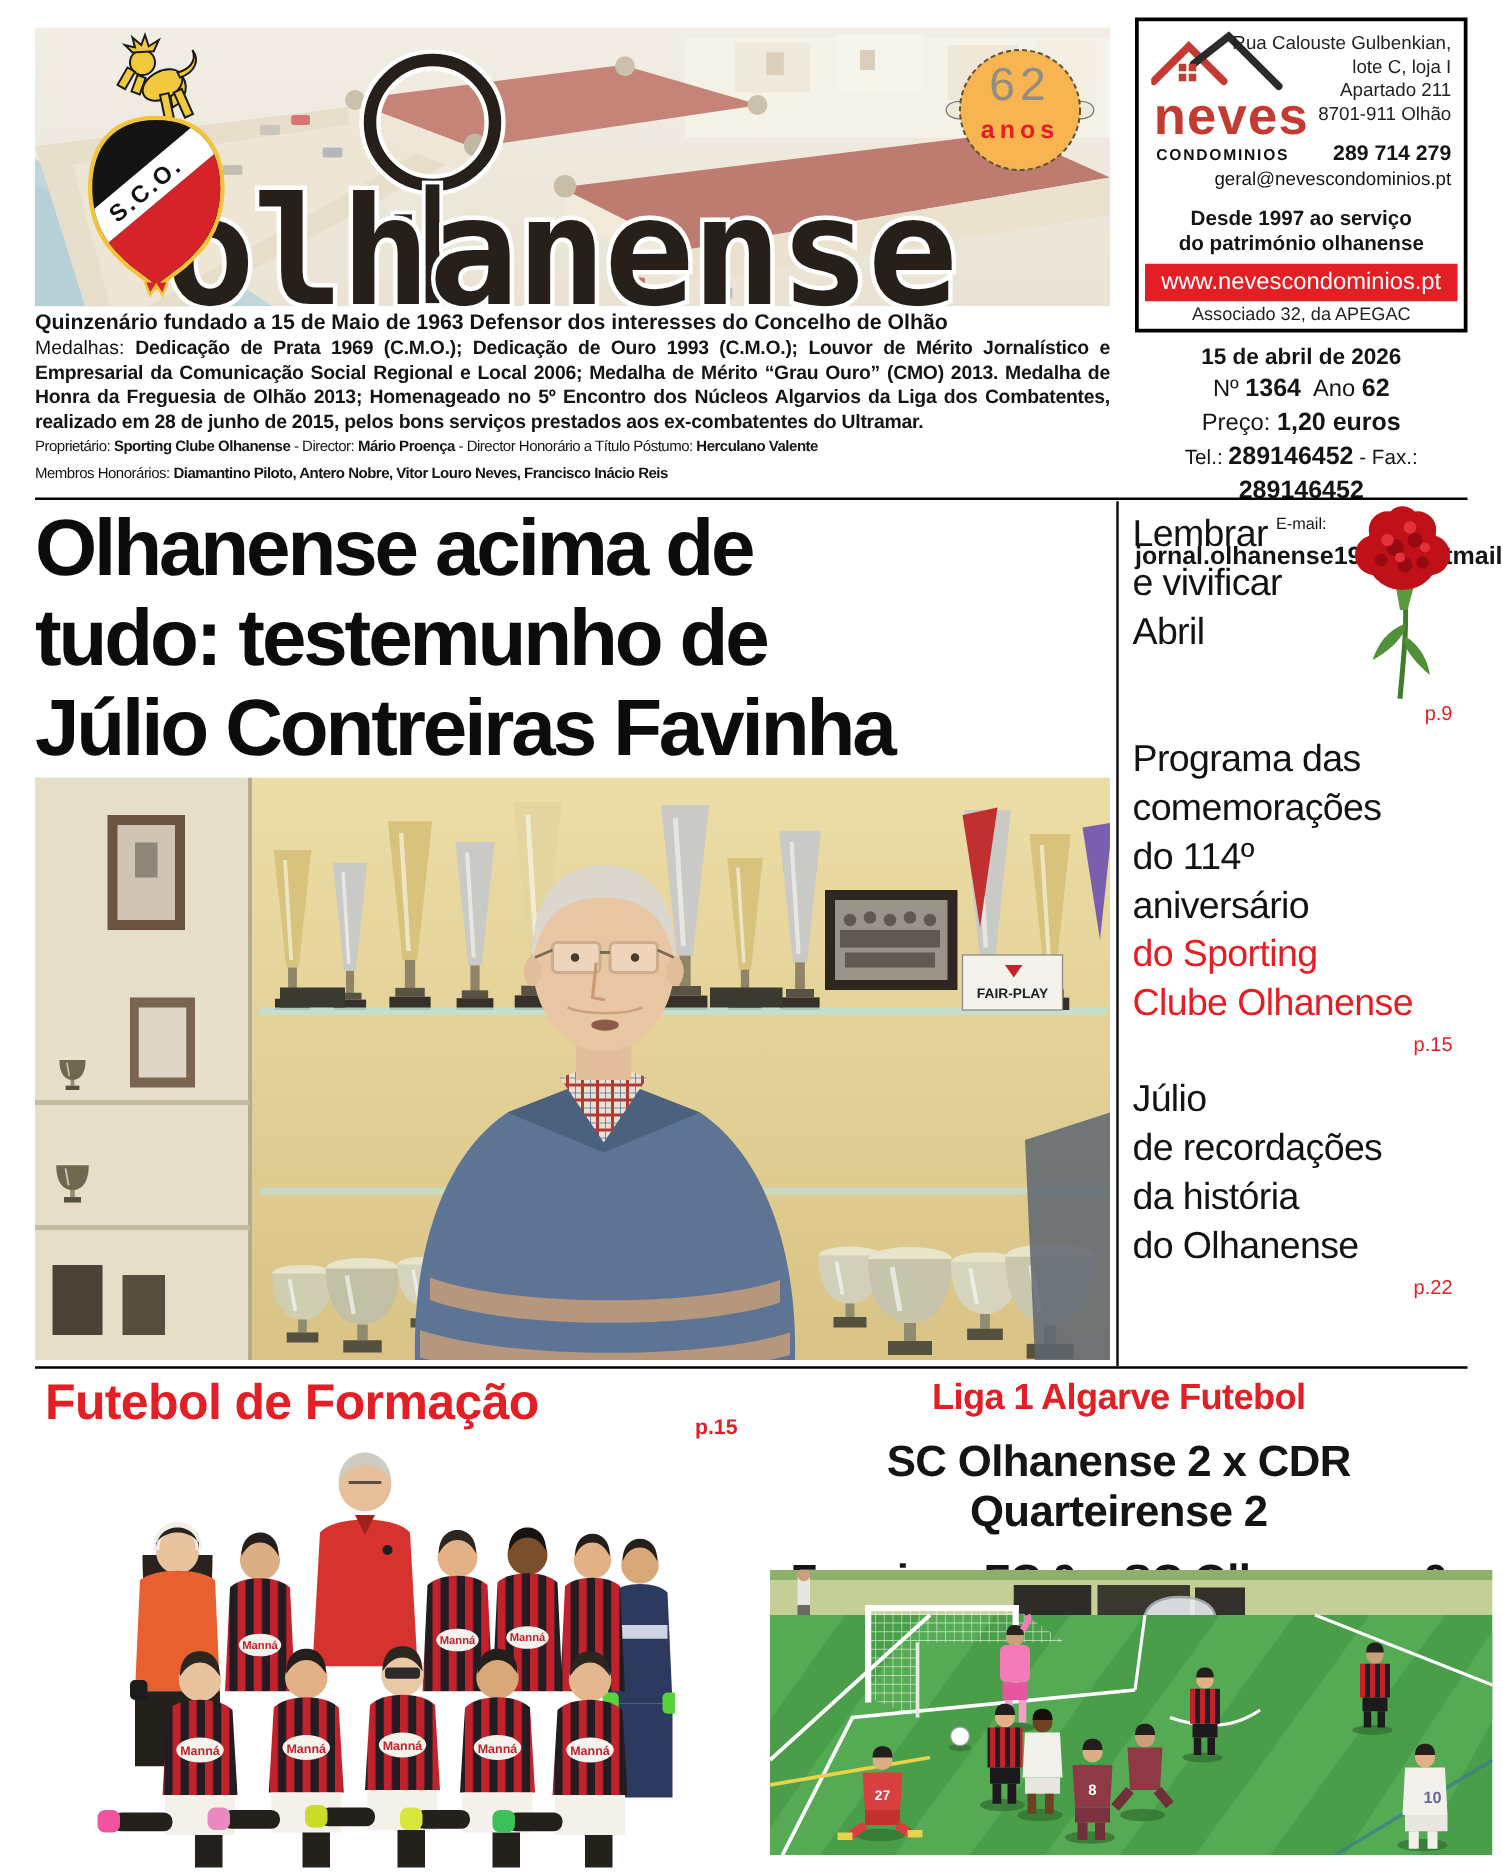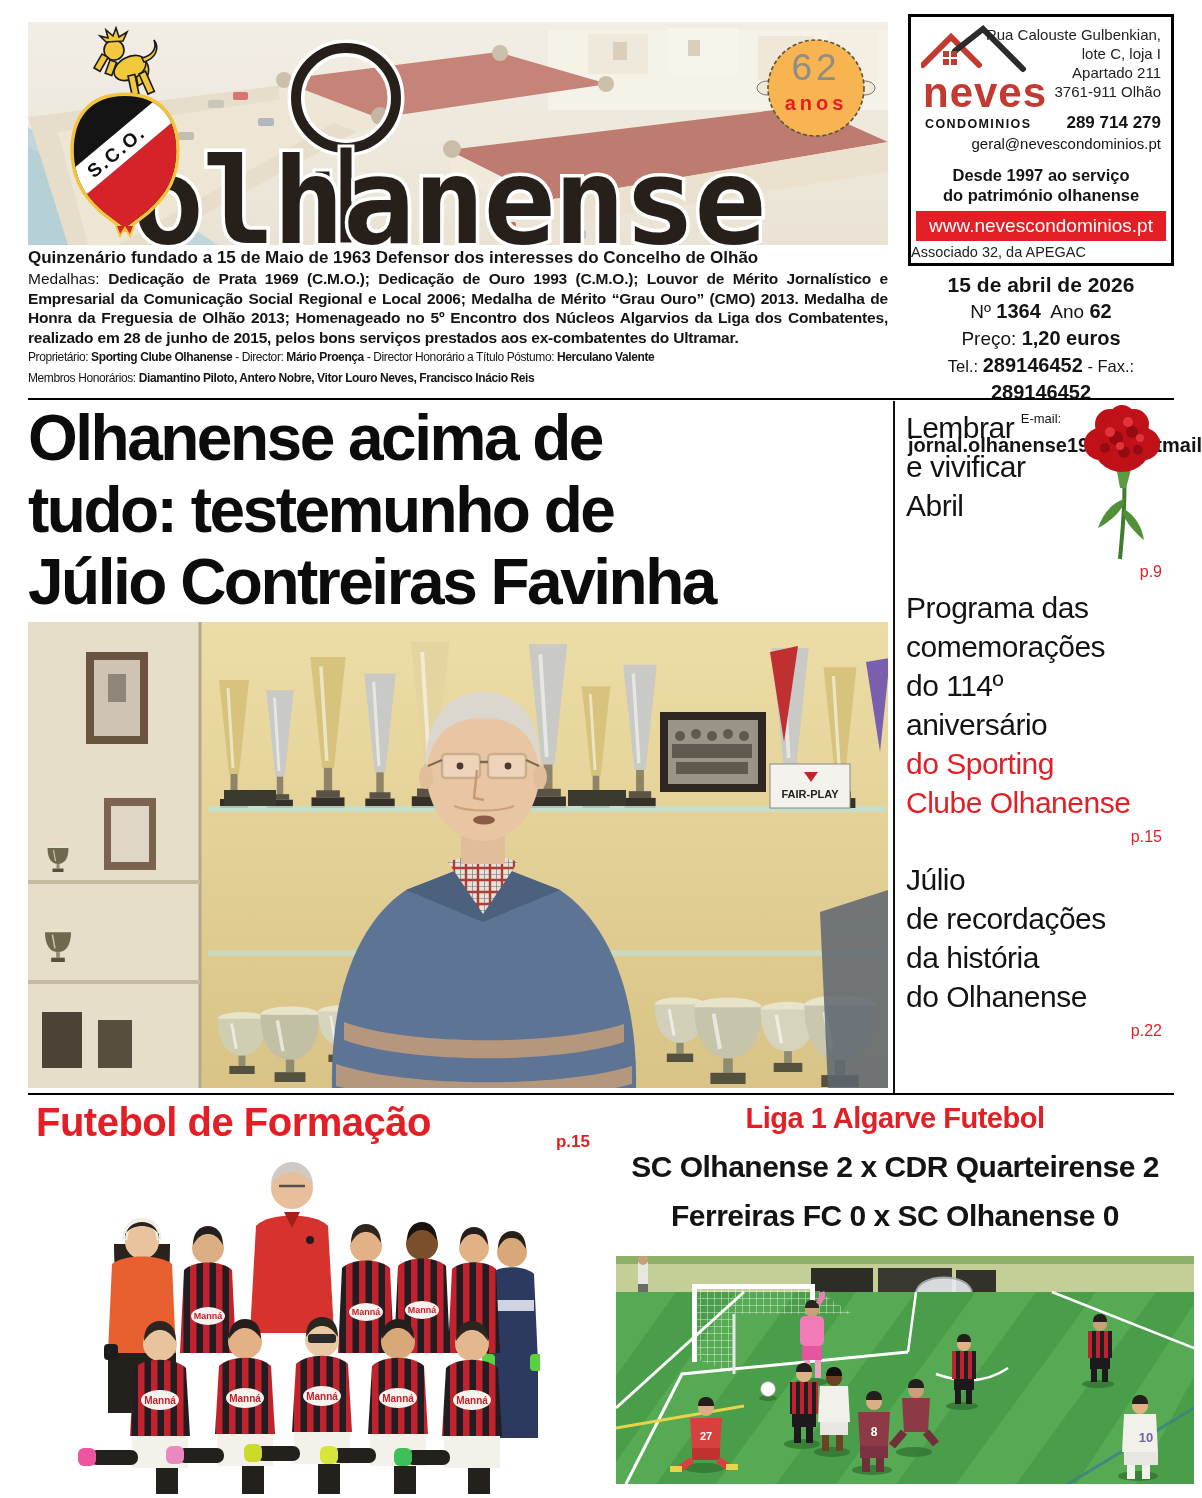--- a/index.html
+++ b/index.html
@@ -13,23 +13,23 @@
   .nv-inner{position:relative;width:100%;height:100%;font-size:15px;}
   .nv-roofs{position:absolute;left:10px;top:8px;}
   .nv-brand{position:absolute;left:12px;top:56px;font-size:42px;font-weight:bold;color:#c23a30;letter-spacing:1px;line-height:40px;}
   .nv-sub{position:absolute;left:14px;top:100px;font-size:12.5px;font-weight:bold;letter-spacing:1.4px;color:#111;}
   .nv-addr{position:absolute;right:10px;top:8px;text-align:right;font-size:15px;line-height:19px;color:#222;}
   .nv-phone{position:absolute;right:10px;top:96px;font-size:17px;font-weight:bold;}
   .nv-email{position:absolute;right:10px;top:118px;font-size:15px;}
   .nv-tag{position:absolute;left:0;top:148px;width:100%;text-align:center;font-size:16.5px;font-weight:bold;line-height:20px;}
   .nv-site{position:absolute;left:5px;right:5px;top:194px;background:#e31e24;color:#fff;
            font-size:19px;font-weight:normal;text-align:center;padding:4px 0;}
-  .nv-assoc{position:absolute;left:0;top:227px;width:100%;text-align:left;font-size:14.5px;color:#222;}
+  .nv-assoc{position:absolute;left:0;top:227px;width:100%;text-align:center;font-size:14.5px;color:#222;}
   .issue{left:908px;top:272px;width:266px;text-align:center;line-height:26px;}
-  .issue .l1{font-size:21px;font-weight:bold;}
+  .issue .l1{font-size:18px;font-weight:bold;}
   .issue .l2,.issue .l3{font-size:19px;}
   .issue b{font-size:20px;}
   .issue .l4{font-size:16.5px;}
   .issue .l5{font-size:13px;}
   
   .masthead{left:28px;top:247px;width:860px;}
   .mh-found{font-size:17px;font-weight:bold;line-height:21px;}
   .mh-medals{font-size:15.5px;line-height:19.5px;text-align:justify;margin-top:1px;}
   .mh-medals b{letter-spacing:-0.2px;}
   .mh-prop,.mh-hon{font-size:12px;line-height:21px;letter-spacing:-0.4px;white-space:nowrap;}
@@ -44,21 +44,21 @@
   .sb .pg{font-size:16px;color:#e31e24;text-align:right;padding-right:12px;margin-top:6px;}
   .story1{top:408px;}
   .story2{top:588px;}
   .story3{top:860px;}
   .flower{position:absolute;right:2px;top:-4px;}
   
   .fut-title{left:36px;top:1100px;font-size:40px;font-weight:bold;color:#e31e24;letter-spacing:-0.5px;}
   .fut-page{left:500px;top:1132px;width:90px;text-align:right;font-size:17px;font-weight:bold;color:#e31e24;}
   .liga{left:600px;top:1102px;width:590px;text-align:center;font-weight:bold;}
   .liga .t{font-size:29px;color:#e31e24;letter-spacing:-0.5px;}
-  .liga .m{font-size:30px;color:#141414;margin-top:15px;letter-spacing:-0.5px;}
+  .liga .m{font-size:35px;color:#141414;margin-top:15px;letter-spacing:-0.5px;}
   .photo-frame{display:block;}
 </style>
 </head>
 <body>
 
 <div id="page">
 
   <svg class="abs banner" viewBox="0 0 860 223">
     <defs>
       <linearGradient id="sky" x1="0" y1="0" x2="0" y2="1">
@@ -166,21 +166,21 @@
           <rect x="22" y="34" width="6" height="6"></rect>
             <rect x="30" y="34" width="6" height="6"></rect>
         </g>
       </svg>
       <div class="nv-brand">neves</div>
       <div class="nv-sub">CONDOMINIOS</div>
       <div class="nv-addr">
         <div>Rua Calouste Gulbenkian,</div>
         <div>lote C, loja I</div>
         <div>Apartado 211</div>
-        <div>3761-911 Olhão</div>
+        <div>8701-911 Olhão</div>
       </div>
       <div class="nv-phone">289 714 279</div>
       <div class="nv-email">geral@nevescondominios.pt</div>
       <div class="nv-tag">
         <div>Desde 1997 ao serviço</div>
         <div>do património olhanense</div>
       </div>
       <div class="nv-site">www.nevescondominios.pt</div>
       <div class="nv-assoc">Associado 32, da APEGAC</div>
     </div>

